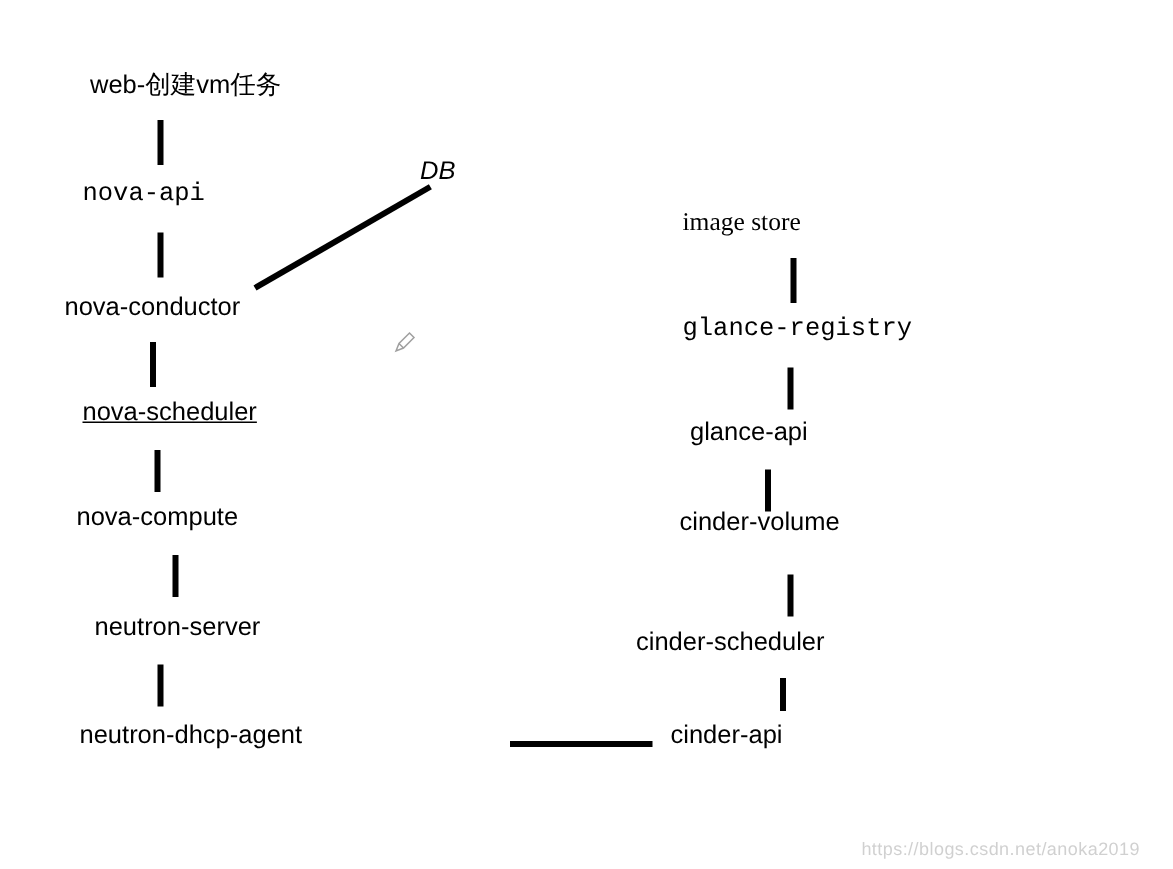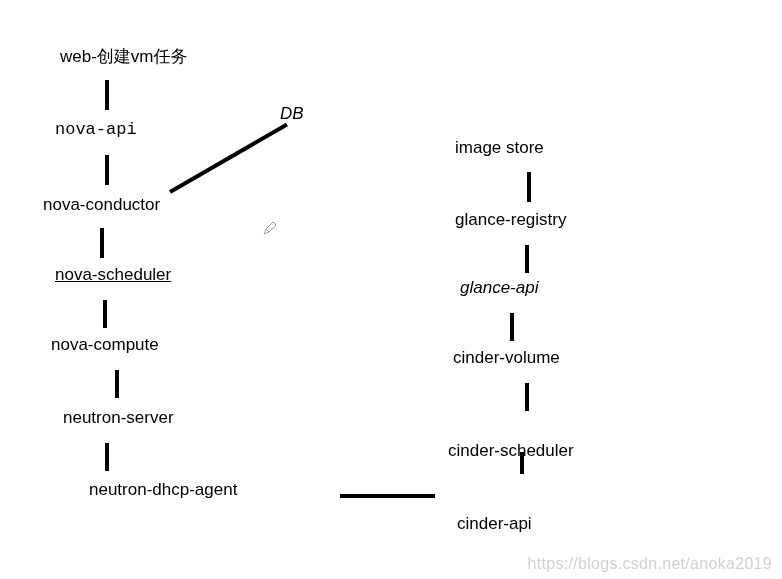--- a/index.html
+++ b/index.html
@@ -26,66 +26,66 @@
     }
     .line-diag {
       position: absolute;
       background: #000;
       height: 4px;
       transform-origin: left center;
     }
     .watermark {
       position: absolute;
       bottom: 6px;
-      right: 10px;
-      font-size: 16px;
+      right: 22px;
+      font-size: 12px;
       color: rgba(120,120,120,0.35);
       letter-spacing: 0.3px;
     }
     .pencil-icon {
       position: absolute;
       width: 16px;
       height: 16px;
       opacity: 0.7;
     }
   </style>
 </head>
 <body>
 
 <div class="node" style="left:60px; top:45px;">web-创建vm任务</div>
 <div class="node" style="left:55px; top:120px;font-family:Liberation Mono, monospace;">nova-api</div>
 <div class="node" style="left:43px; top:195px;">nova-conductor</div>
 <div class="node" style="left:55px; top:265px;text-decoration:underline;">nova-scheduler</div>
 <div class="node" style="left:51px; top:335px;">nova-compute</div>
 <div class="node" style="left:63px; top:408px;">neutron-server</div>
-<div class="node" style="left:53px; top:480px;margin-left:36px;">neutron-dhcp-agent</div>
+<div class="node" style="left:53px; top:480px;">neutron-dhcp-agent</div>
 
 <div class="node" style="left:280px; top:104px;font-style:italic;">DB</div>
 
 <span class="pencil-icon" style="left:262px; top:220px;">
   <svg viewBox="0 0 16 16" width="16" height="16">
     <path d="M2 14 L4 9 L11 2 L14 5 L7 12 L2 14 Z M4 9 L7 12" fill="none" stroke="#777" stroke-width="1"></path>
   </svg>
 </span>
 
 <div class="connector connector-v" style="left:105px; top:80px; height:30px;"></div>
 <div class="connector connector-v" style="left:105px; top:155px; height:30px;"></div>
 <div class="connector connector-v" style="left:100px; top:228px; height:30px;"></div>
 <div class="connector connector-v" style="left:103px; top:300px; height:28px;"></div>
 <div class="connector connector-v" style="left:115px; top:370px; height:28px;"></div>
 <div class="connector connector-v" style="left:105px; top:443px; height:28px;"></div>
 
 <div class="line-diag" style="left:170px; top:190px; width:135px; transform: rotate(-30deg);"></div>
 
-<div class="node" style="left:455px; top:138px;">image store</div>
-<div class="node" style="left:455px; top:210px;">glance-registry</div>
-<div class="node" style="left:460px; top:278px;font-style:italic;">glance-api</div>
-<div class="node" style="left:453px; top:348px;">cinder-volume</div>
-<div class="node" style="left:448px; top:418px;margin-top:23px;">cinder-scheduler</div>
-<div class="node" style="left:457px; top:480px;margin-top:34px;">cinder-api</div>
+<div class="node" style="left:455px; top:138px;font-family:Liberation Serif, serif;">image store</div>
+<div class="node" style="left:455px; top:210px;font-family:Liberation Mono, monospace;">glance-registry</div>
+<div class="node" style="left:460px; top:278px;">glance-api</div>
+<div class="node" style="left:453px; top:338px;">cinder-volume</div>
+<div class="node" style="left:424px; top:418px;">cinder-scheduler</div>
+<div class="node" style="left:447px; top:480px;">cinder-api</div>
 
 <div class="connector connector-v" style="left:527px; top:172px; height:30px;"></div>
 <div class="connector connector-v" style="left:525px; top:245px; height:28px;"></div>
 <div class="connector connector-v" style="left:510px; top:313px; height:28px;"></div>
 <div class="connector connector-v" style="left:525px; top:383px; height:28px;"></div>
 <div class="connector connector-v" style="left:520px; top:452px; height:22px;"></div>
 
 <div class="connector" style="left:340px; top:494px; width:95px; height:4px;"></div>
 
 <div class="watermark">https://blogs.csdn.net/anoka2019</div>

